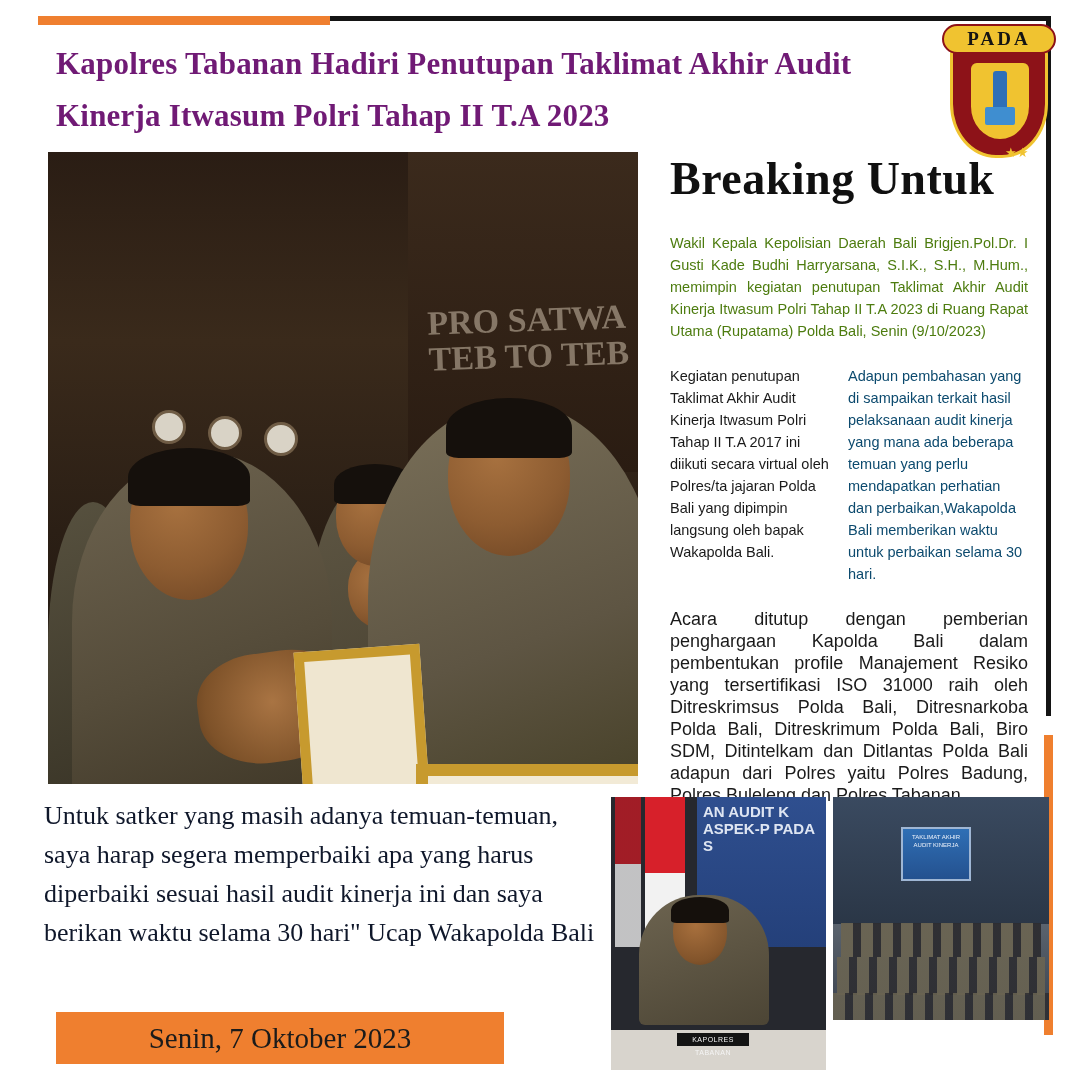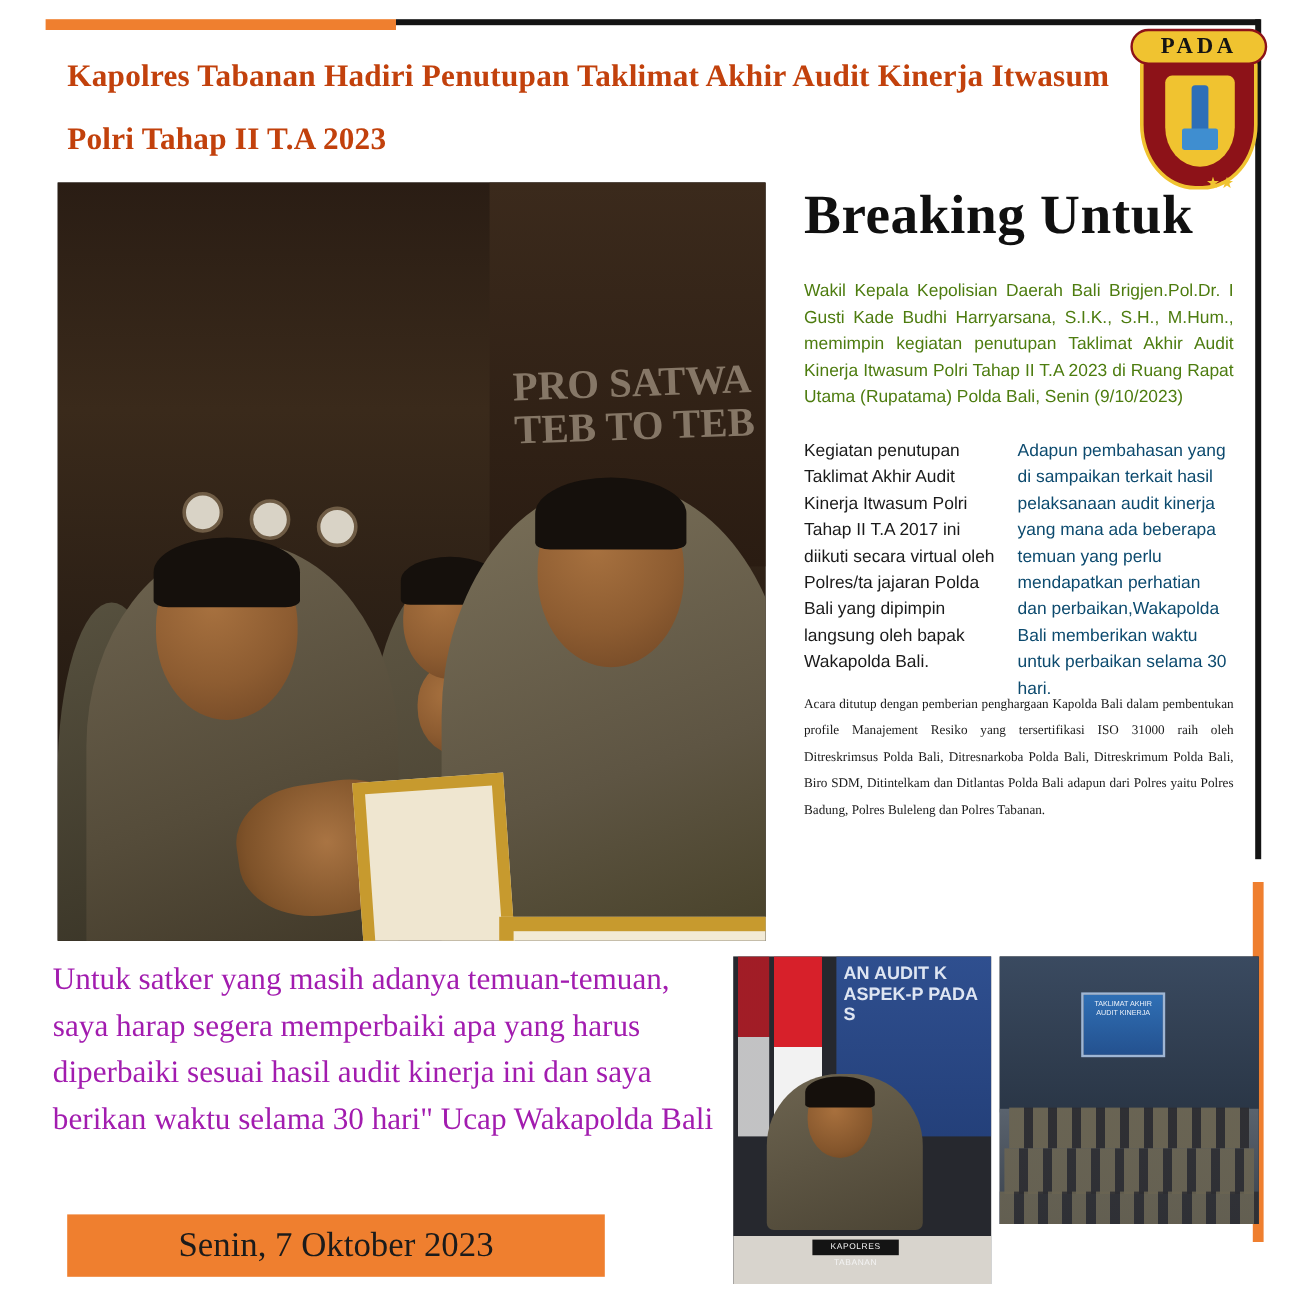--- a/index.html
+++ b/index.html
@@ -54,24 +54,24 @@
     height: 300px;
     background: #ef7f2f;
   }
 
   
   .headline {
     position: absolute;
     left: 56px;
     top: 38px;
     width: 880px;
-    color: #c2410c;
+    color: #701a75;
     font-family: "Liberation Serif", serif;
     font-weight: bold;
-    font-size: 26px;
+    font-size: 31px;
     line-height: 52px;
     letter-spacing: 0.2px;
   }
 
   
   .badge {
     position: absolute;
     left: 940px;
     top: 24px;
     width: 118px;
@@ -282,36 +282,35 @@
     left: 848px;
     top: 365px;
     width: 180px;
     color: #0c4a6e;
     font-size: 14.5px;
     line-height: 22px;
   }
   .closing {
     position: absolute;
     left: 670px;
-    top: 576px;
+    top: 608px;
     width: 358px;
     color: #1a1a1a;
-    font-size: 11px;
+    font-size: 18px;
     line-height: 22px;
     text-align: justify;
-    font-family: Liberation Serif, serif;
   }
 
   
   .quote {
     position: absolute;
     left: 44px;
     top: 796px;
     width: 552px;
-    color: #a21caf;
+    color: #0f172a;
     font-family: "Liberation Serif", serif;
     font-size: 26px;
     line-height: 39px;
   }
 
   
   .thumb {
     position: absolute;
     overflow: hidden;
   }

